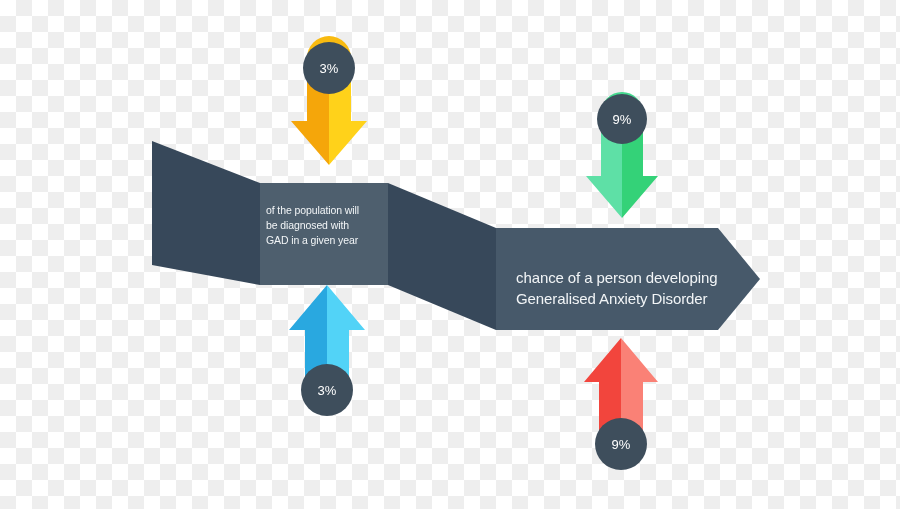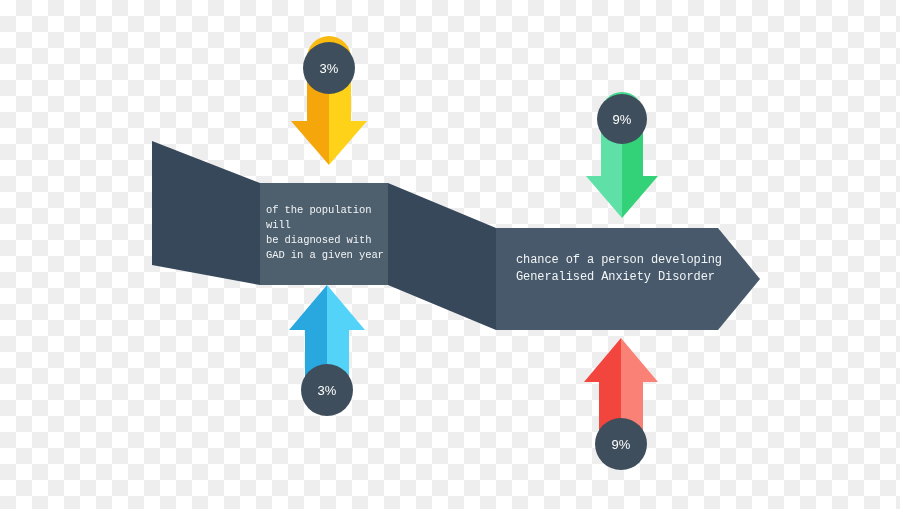--- a/index.html
+++ b/index.html
@@ -30,36 +30,36 @@
     width: 900px;
     height: 509px;
   }
   .ribbon-svg { z-index: 1; }
   .arrow-svg  { z-index: 2; }
 
   .panel-text {
     position: absolute;
     z-index: 3;
     color: #f2f5f7;
-    font-family: Liberation Mono, monospace;
+    font-family: Liberation Sans, sans-serif;
     line-height: 1.42;
     letter-spacing: -0.1px;
     white-space: pre-line;
   }
   #panel-one-text {
     left: 266px;
     top: 203px;
     width: 126px;
     font-size: 10.5px;
   }
   #panel-two-text {
     left: 516px;
-    top: 252px;
+    top: 267px;
     width: 215px;
-    font-size: 12px;
+    font-size: 15px;
   }
 
   .badge-label {
     position: absolute;
     z-index: 4;
     color: #ffffff;
     font-family: "Liberation Sans", sans-serif;
     font-size: 13px;
     text-align: center;
     transform: translate(-50%, -50%);

